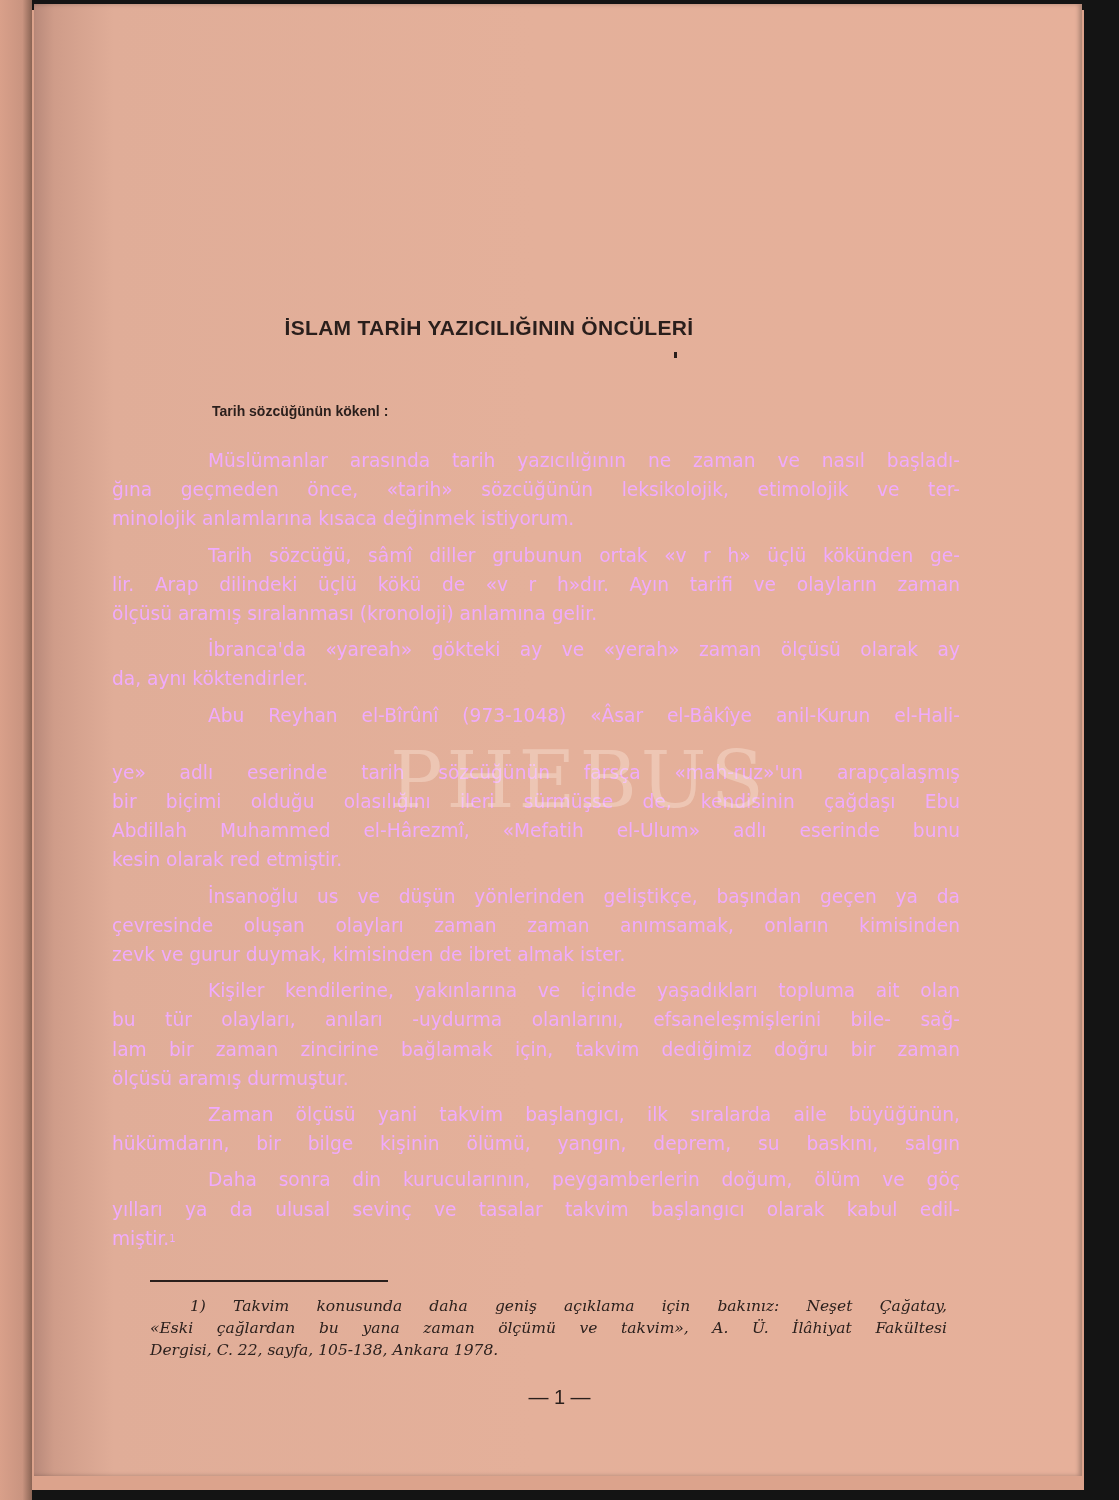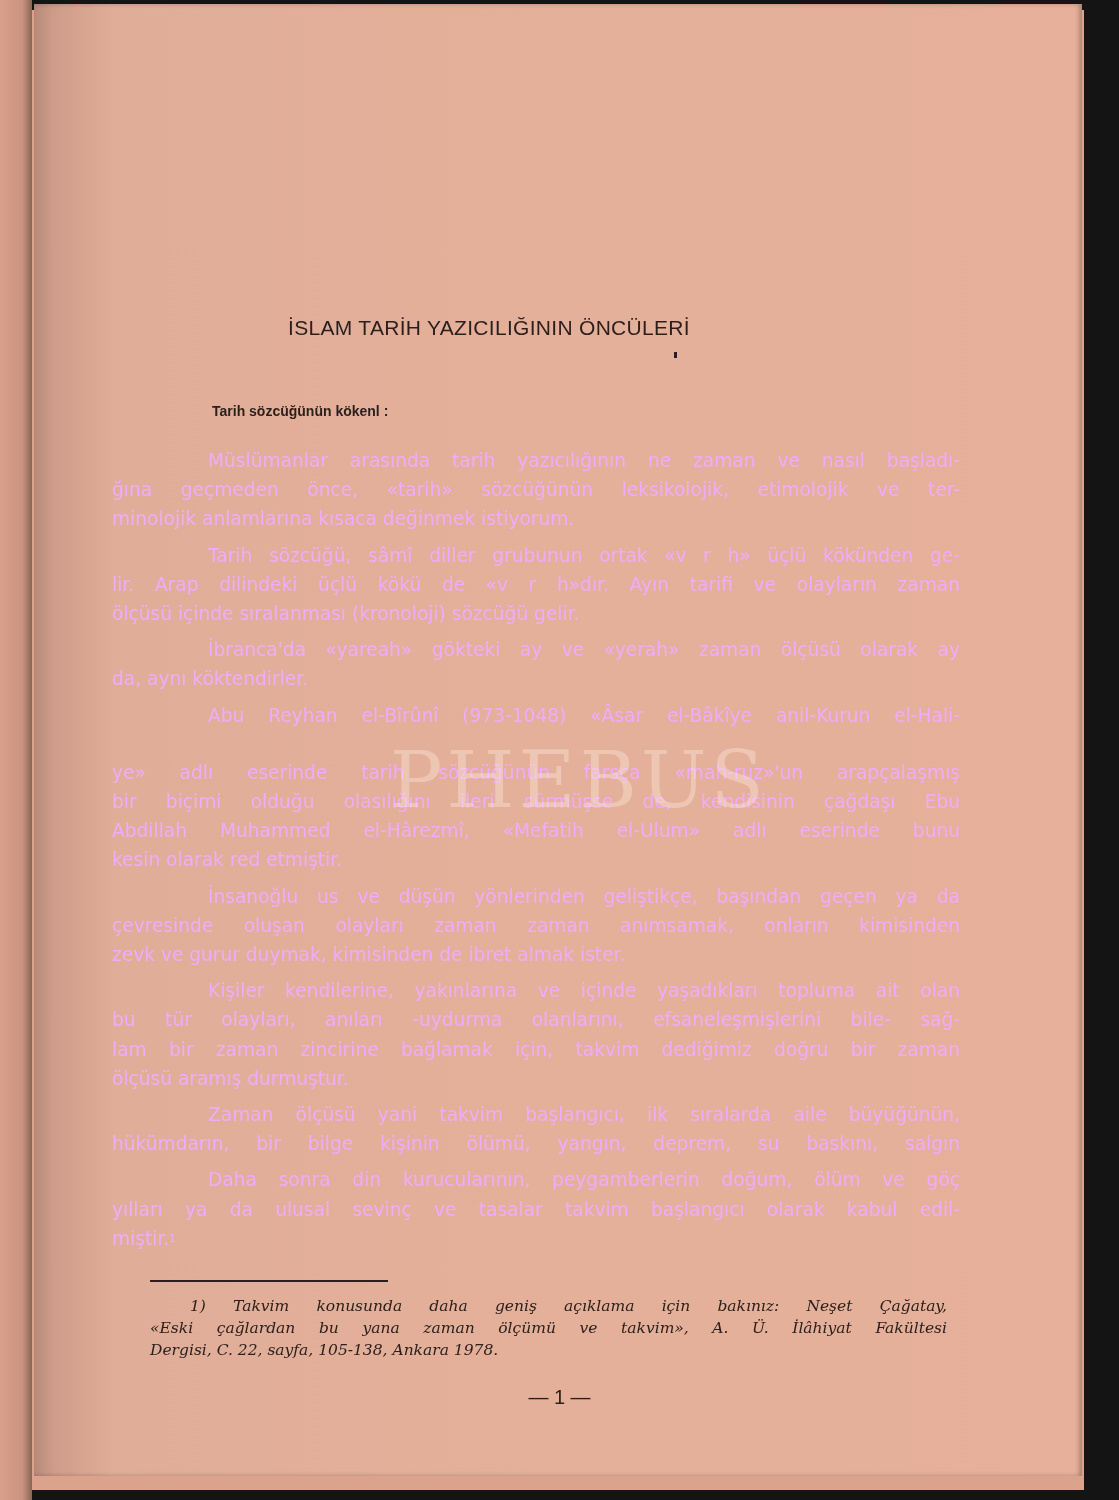--- a/index.html
+++ b/index.html
@@ -16,21 +16,21 @@
     position: absolute; left: 0; top: 0; width: 32px; height: 100%;
     background: linear-gradient(to right, #d9a08a, #c99480 70%, #8a6454);
   }
   .page {
     position: absolute; left: 34px; top: 4px; width: 1048px; height: 1472px;
     background: linear-gradient(to right, #b8897a 0px, #cf9c89 20px, #e0ad98 80px, #e4b09a 500px, #e6b09a 100%);
     box-shadow: inset -3px 0 4px rgba(0,0,0,0.25);
   }
   .title {
     position: absolute; left: 0; width: 968px; top: 316px; text-align: center;
-    font-family: "Liberation Sans", sans-serif; font-weight: normal; font-size: 21px;
+    font-family: "Liberation Sans", sans-serif; font-weight: bold; font-size: 21px;
     color: #2a1f1c; letter-spacing: 0.3px; padding-left: 10px; box-sizing: border-box;
   }
   .mark { position:absolute; left: 674px; top: 352px; width:3px; height:6px; background:#2a1f1c; }
   .subhead {
     position: absolute; left: 212px; top: 403px;
     font-family: "Liberation Sans", sans-serif; font-weight: bold; font-size: 14px; color: #2a1f1c;
   }
   .body {
     position: absolute; left: 160px; width: 800px; top: 446px;
     font-family: "DejaVu Sans", sans-serif; font-size: 18.6px; line-height: 29.2px;
@@ -71,21 +71,21 @@
 
 <div class="body" id="body">
     <p>
       <span class="line">Müslümanlar arasında tarih yazıcılığının ne zaman ve nasıl başladı-</span>
       <span class="line" style="text-indent: -48px;">ğına geçmeden önce, «tarih» sözcüğünün leksikolojik, etimolojik ve ter-</span>
       <span class="line last" style="text-indent: -48px;">minolojik anlamlarına kısaca değinmek istiyorum.</span>
     </p>
     <p>
       <span class="line">Tarih sözcüğü, sâmî diller grubunun ortak «v r h» üçlü kökünden ge-</span>
       <span class="line" style="text-indent: -48px;">lir. Arap dilindeki üçlü kökü de «v r h»dır. Ayın tarifi ve olayların zaman</span>
-      <span class="line last" style="text-indent: -48px;">ölçüsü içinde sıralanması (kronoloji) sözcüğü gelir.</span>
+      <span class="line last" style="text-indent: -48px;">ölçüsü aramış sıralanması (kronoloji) anlamına gelir.</span>
     </p>
     <p>
       <span class="line">İbranca'da «yareah» gökteki ay ve «yerah» zaman ölçüsü olarak ay</span>
       <span class="line last" style="text-indent: -48px;">da, aynı köktendirler.</span>
     </p>
     <p>
       <span class="line">Abu Reyhan el-Bîrûnî (973-1048) «Âsar el-Bâkîye anil-Kurun el-Hali-</span>
       <span class="line" style="text-indent: -48px; margin-top: 28px;">ye» adlı eserinde tarih sözcüğünün farsça «mah-ruz»'un arapçalaşmış</span>
       <span class="line" style="text-indent: -48px;">bir biçimi olduğu olasılığını ileri sürmüşse de, kendisinin çağdaşı Ebu</span>
       <span class="line" style="text-indent: -48px;">Abdillah Muhammed el-Hârezmî, «Mefatih el-Ulum» adlı eserinde bunu</span>

